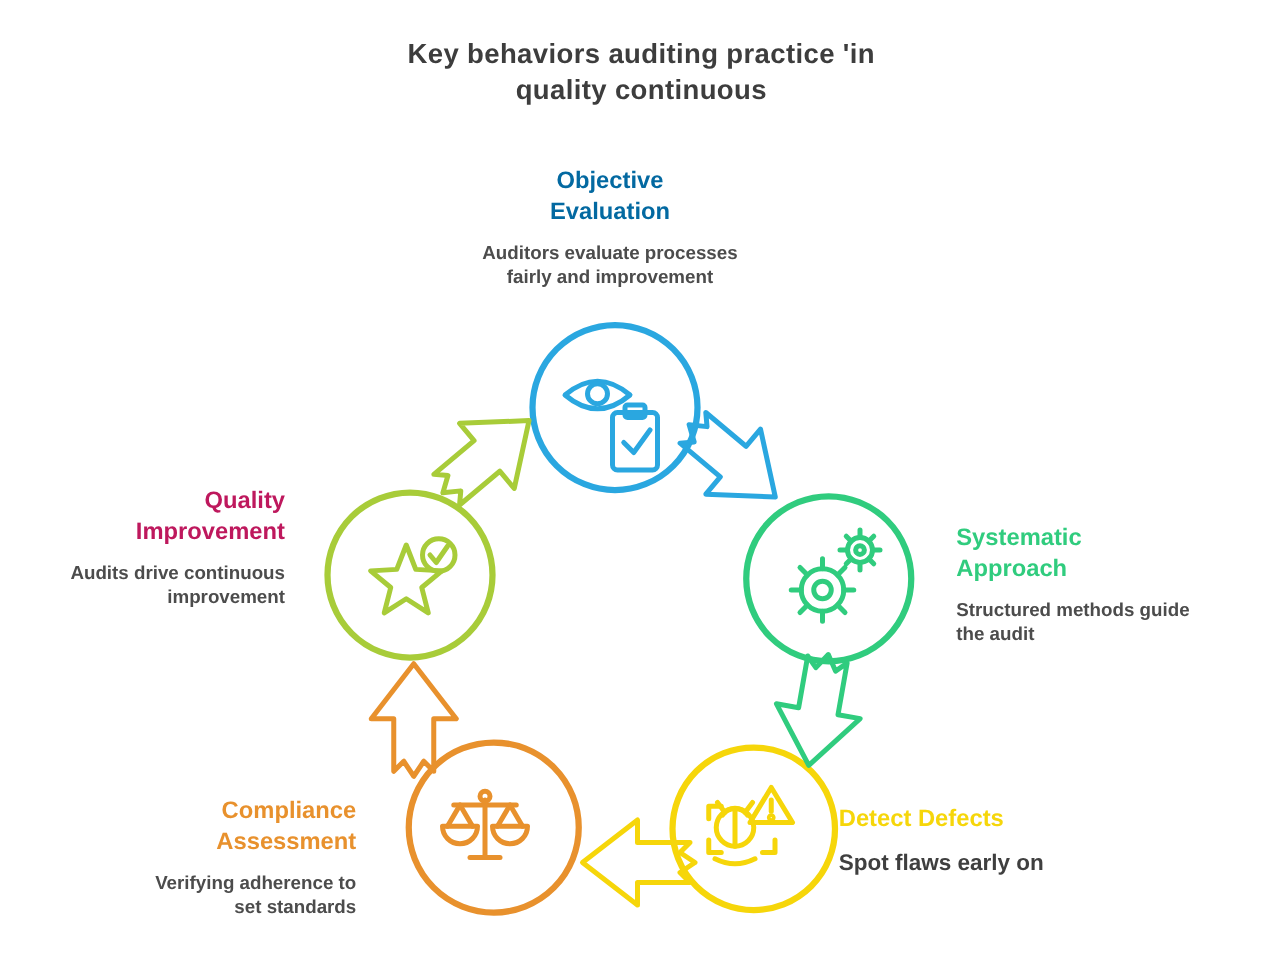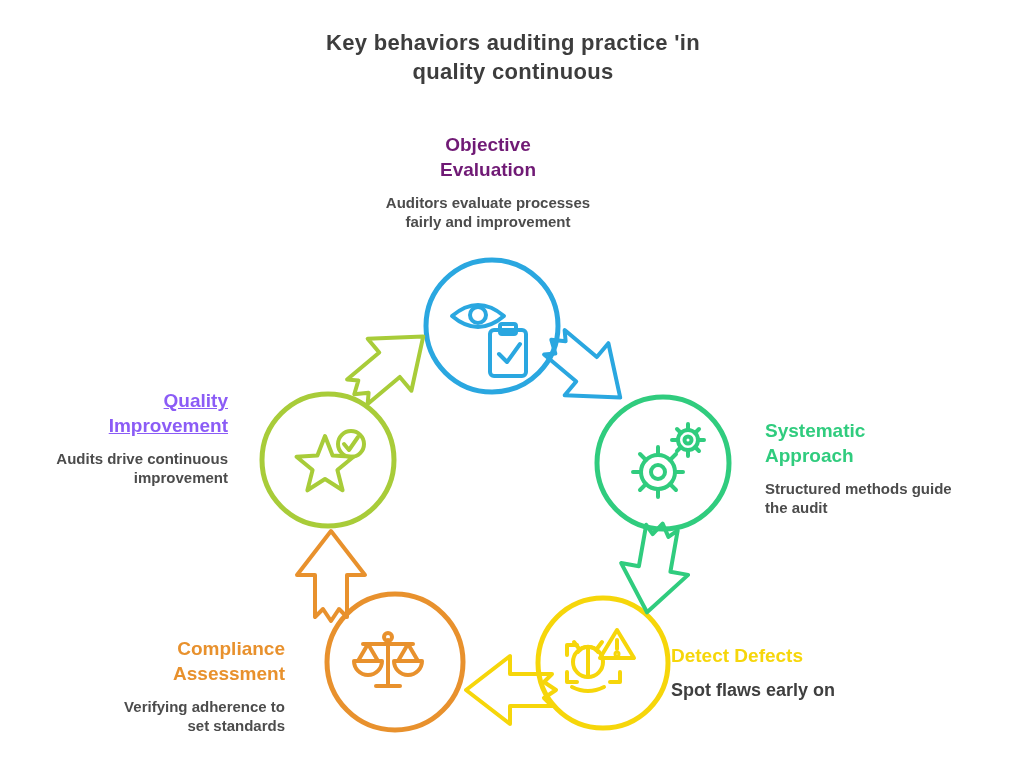--- a/index.html
+++ b/index.html
@@ -17,23 +17,23 @@
     text-align:center;
     font-size:22px;font-weight:700;color:#3d3d3d;
     line-height:29px;letter-spacing:.3px;
   }
   .title span{display:block;margin-left:10px;}
   .node-label{font-weight:700;font-size:19px;line-height:25px;}
   .node-label span{display:block;}
   .node-desc{font-weight:700;font-size:15px;line-height:19px;color:#4c4c4c;margin-top:11px;}
   .node-desc span{display:block;}
   .blk-objective{left:358px;top:132px;width:260px;text-align:center;}
-  .blk-objective .node-label{color:#701a75;}
+  .blk-objective .node-label{color:#0369a1;}
   .blk-quality{left:28px;top:388px;width:200px;text-align:right;}
-  .blk-quality .node-label{color:#8b5cf6;text-decoration:underline;}
+  .blk-quality .node-label{color:#be185d;}
   .blk-systematic{left:765px;top:386px;width:220px;text-align:left;}
   .blk-systematic .node-label{color:#30cc7e;margin-top:32px;}
   .blk-compliance{left:85px;top:636px;width:200px;text-align:right;}
   .blk-compliance .node-label{color:#e8912d;}
   .blk-detect{left:671px;top:643px;width:270px;text-align:left;}
   .blk-detect .node-label{color:#f6d60a;}
   .blk-detect .node-desc{font-size:18px;color:#3f3f3f;margin-top:13px;}
 </style>
 </head>
 <body>

